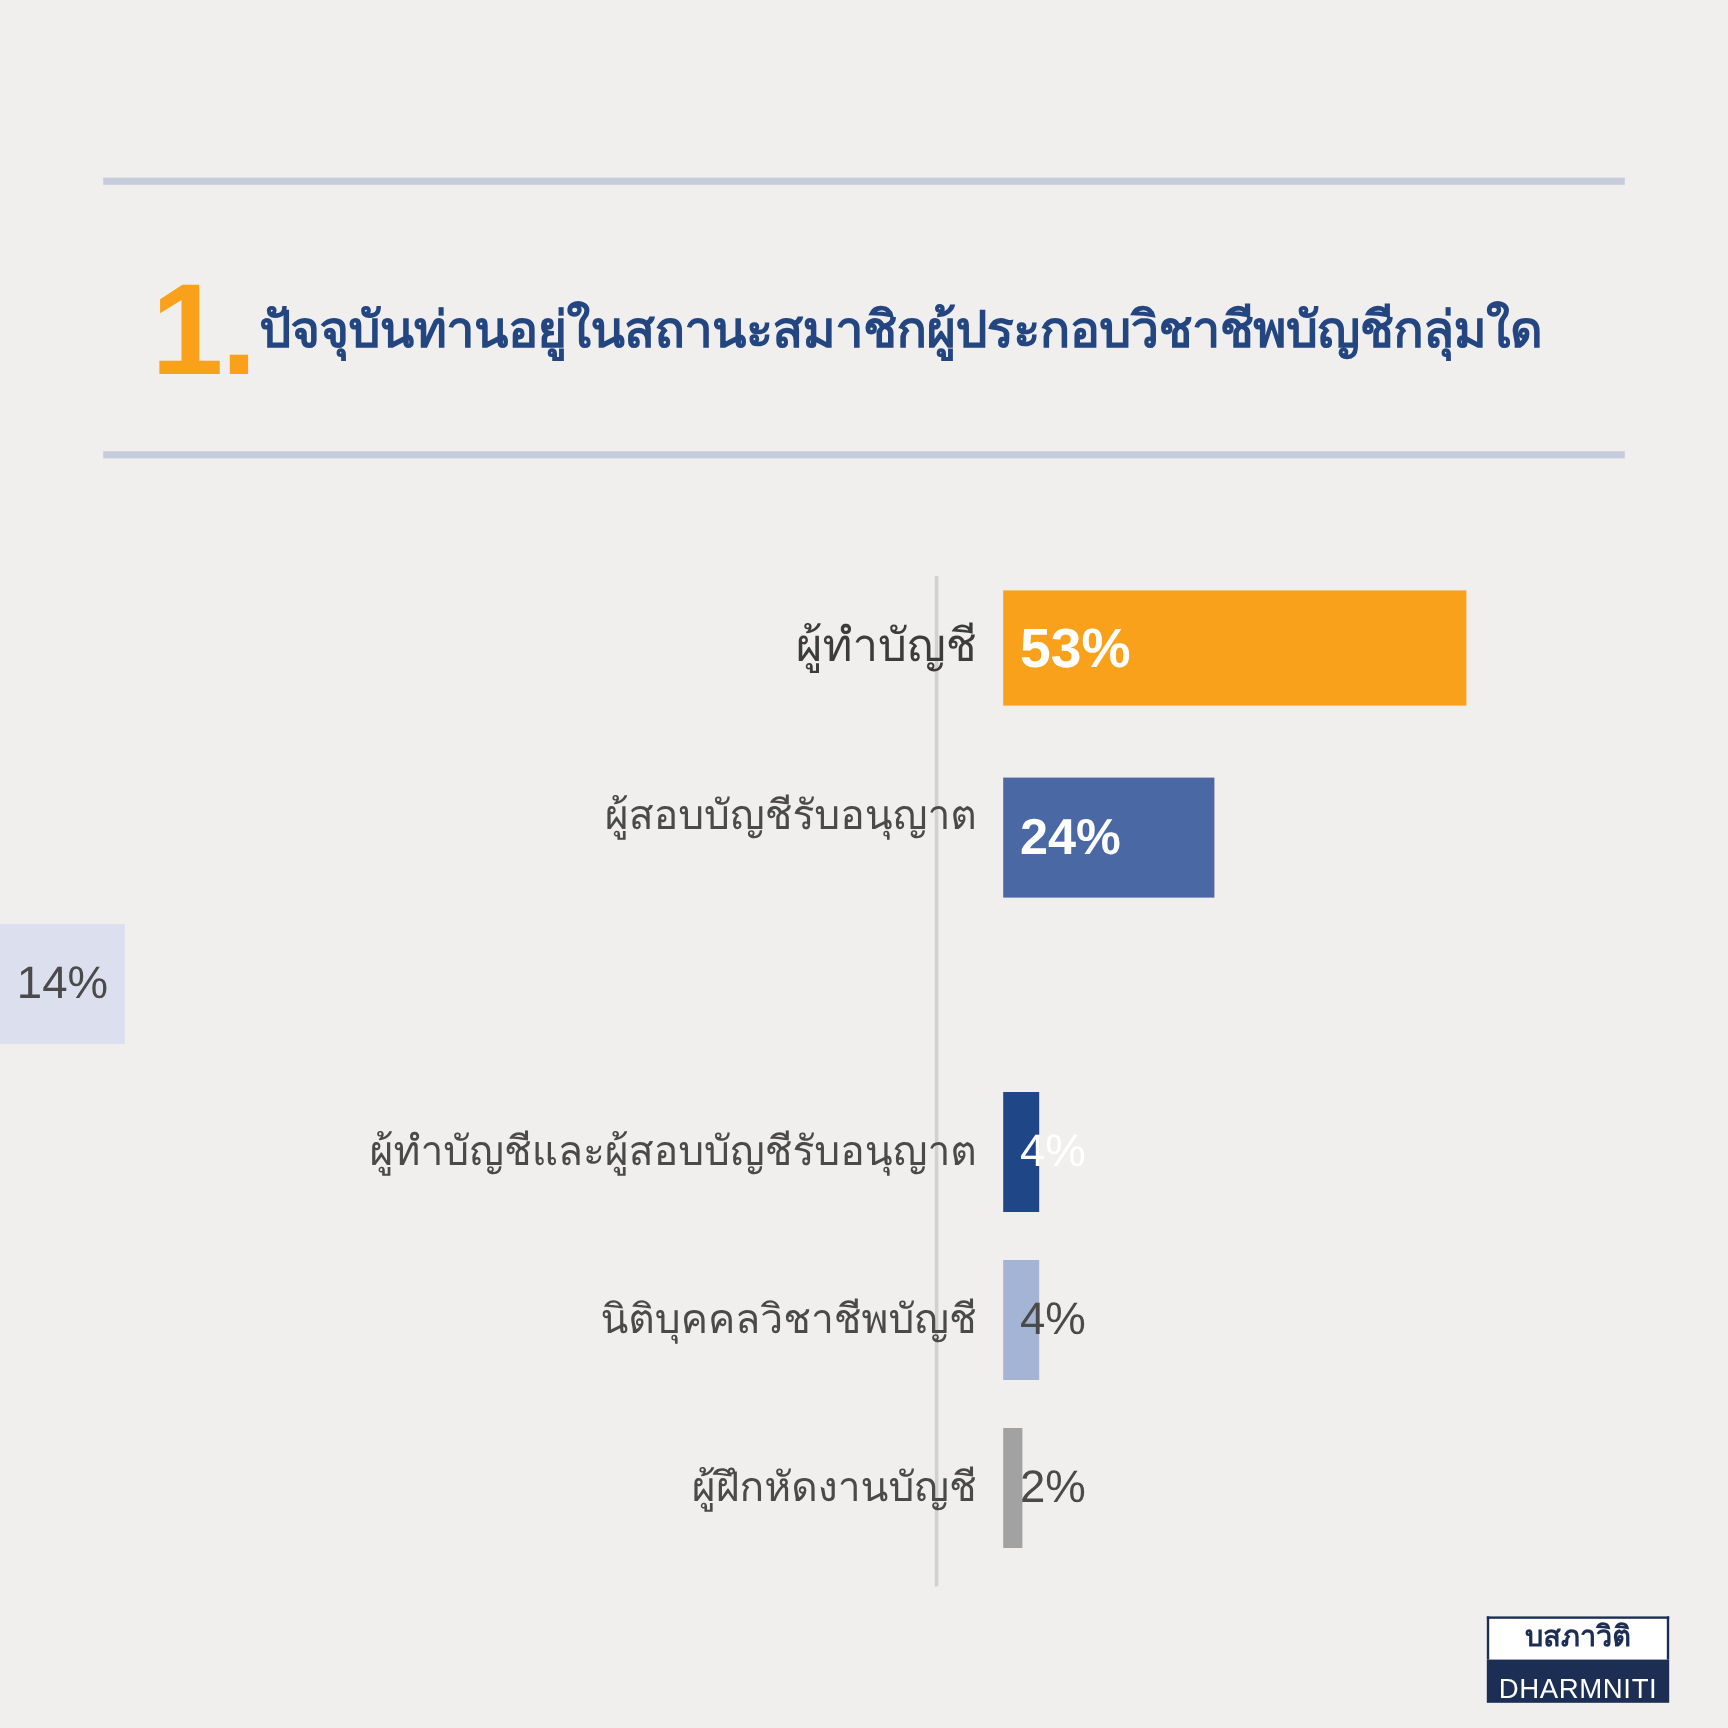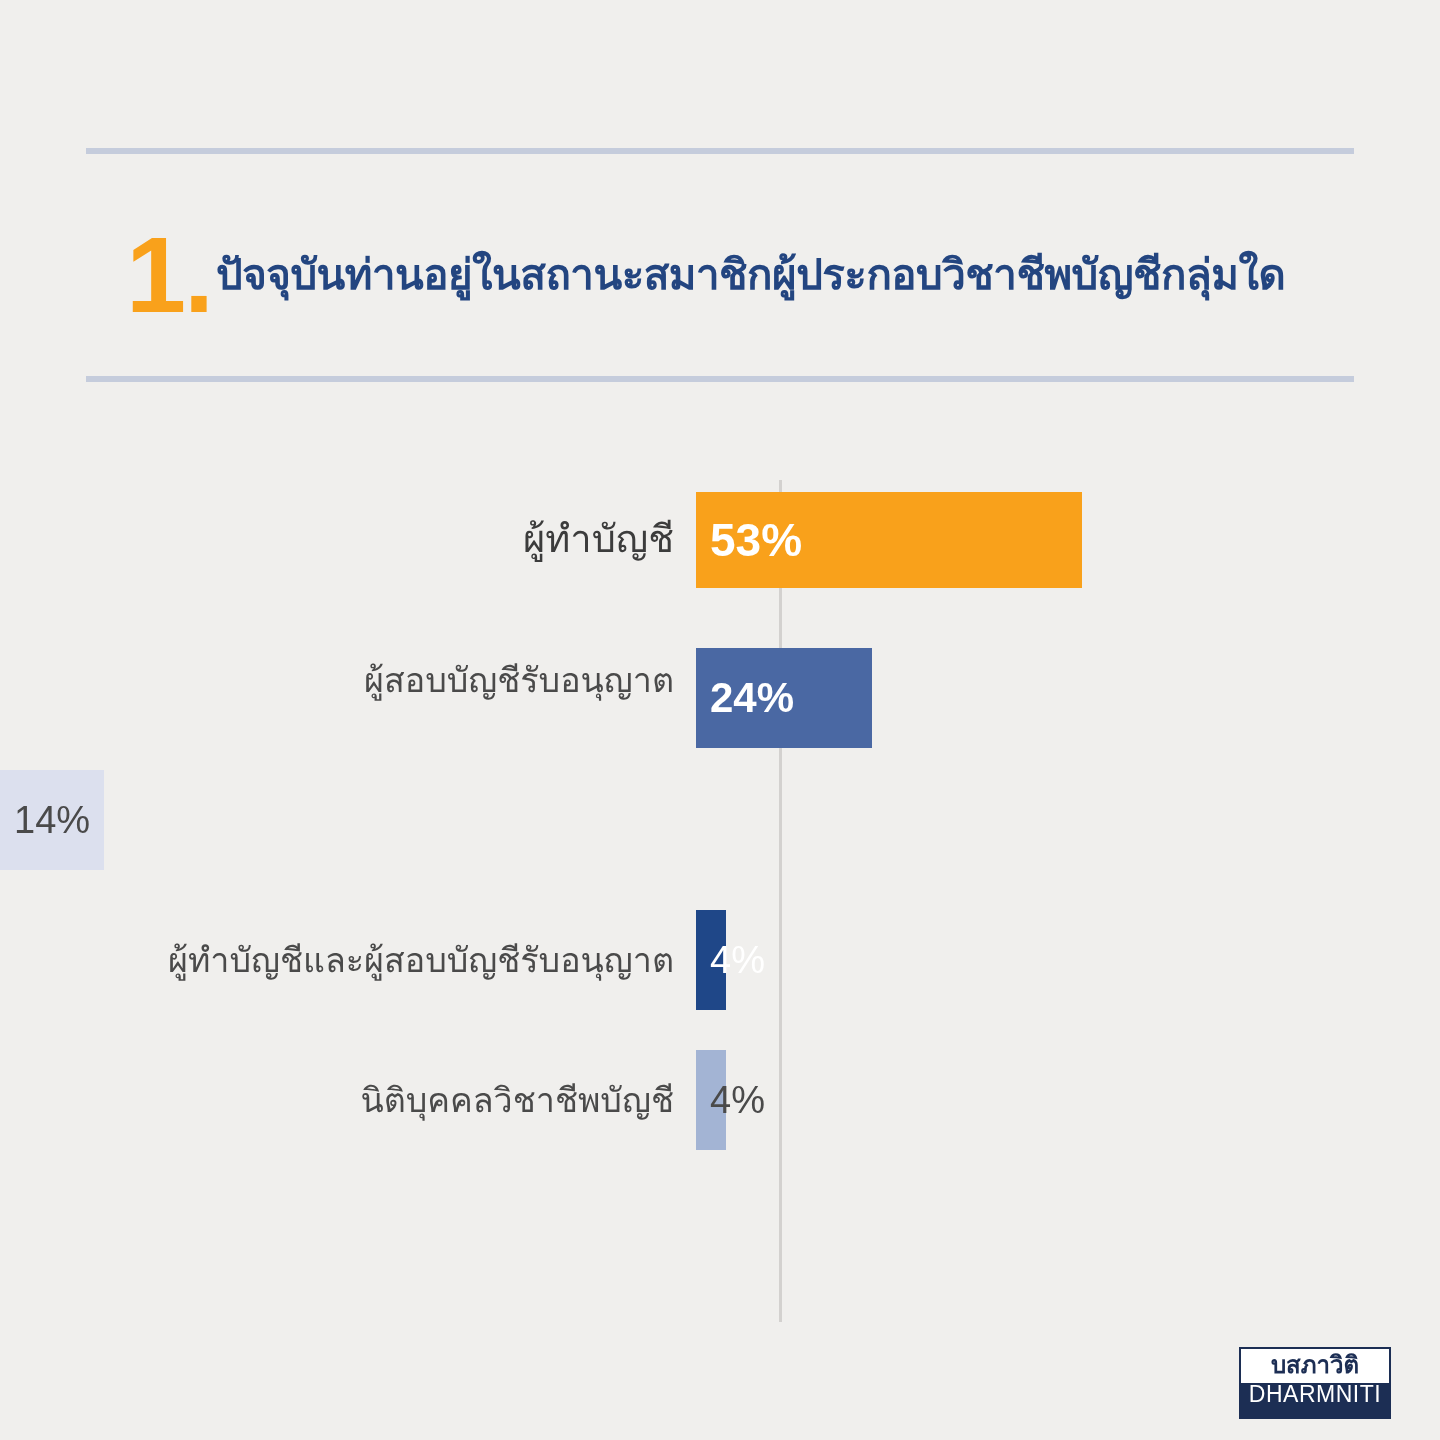--- a/index.html
+++ b/index.html
@@ -78,21 +78,21 @@
     top: 0;
     width: 1440px;
   }
   .bar-row {
     position: relative;
     height: 140px;
     display: flex;
     align-items: center;
   }
   .bar-label {
-    width: 696px;
+    width: 836px;
     padding-right: 22px;
     box-sizing: border-box;
     text-align: right;
     color: #4A4A4A;
     font-size: 34px;
     font-weight: 400;
     line-height: 1.2;
     white-space: nowrap;
   }
   .bar-row.emphasis .bar-label {
@@ -160,21 +160,21 @@
     font-weight: 700;
     line-height: 1;
     position: relative;
     top: -1px;
   }
   .logo-bottom {
     height: 36px;
     background: #1C2E54;
     box-sizing: border-box;
     display: flex;
-    align-items: flex-start;
+    align-items: flex-end;
     justify-content: center;
   }
   .logo-bottom span {
     color: #FFFFFF;
     font-size: 23px;
     font-weight: 400;
     letter-spacing: 0.5px;
     line-height: 1;
   }
 </style>
@@ -230,20 +230,28 @@
 
     <div class="bar-row r4">
       <div class="bar-label">นิติบุคคลวิชาชีพบัญชี</div>
       <div class="bar-wrap">
         <div class="bar" style="width:30px;background:#A3B4D4;">
           <span class="bar-value" style="color:#4A4A4A;">4%</span>
         </div>
       </div>
     </div>
 
+    <div class="bar-row r5">
+      <div class="bar-label">ผู้ฝึกหัดงานบัญชี</div>
+      <div class="bar-wrap">
+        <div class="bar" style="width:16px;background:#A2A2A2;">
+          <span class="bar-value" style="color:#4A4A4A;">2%</span>
+        </div>
+      </div>
+    </div>
 
   </div>
 </div>
 
 <div class="logo">
   <div class="logo-top">
     <span>บสภาวิติ</span>
   </div>
   <div class="logo-bottom">
     <span>DHARMNITI</span>

